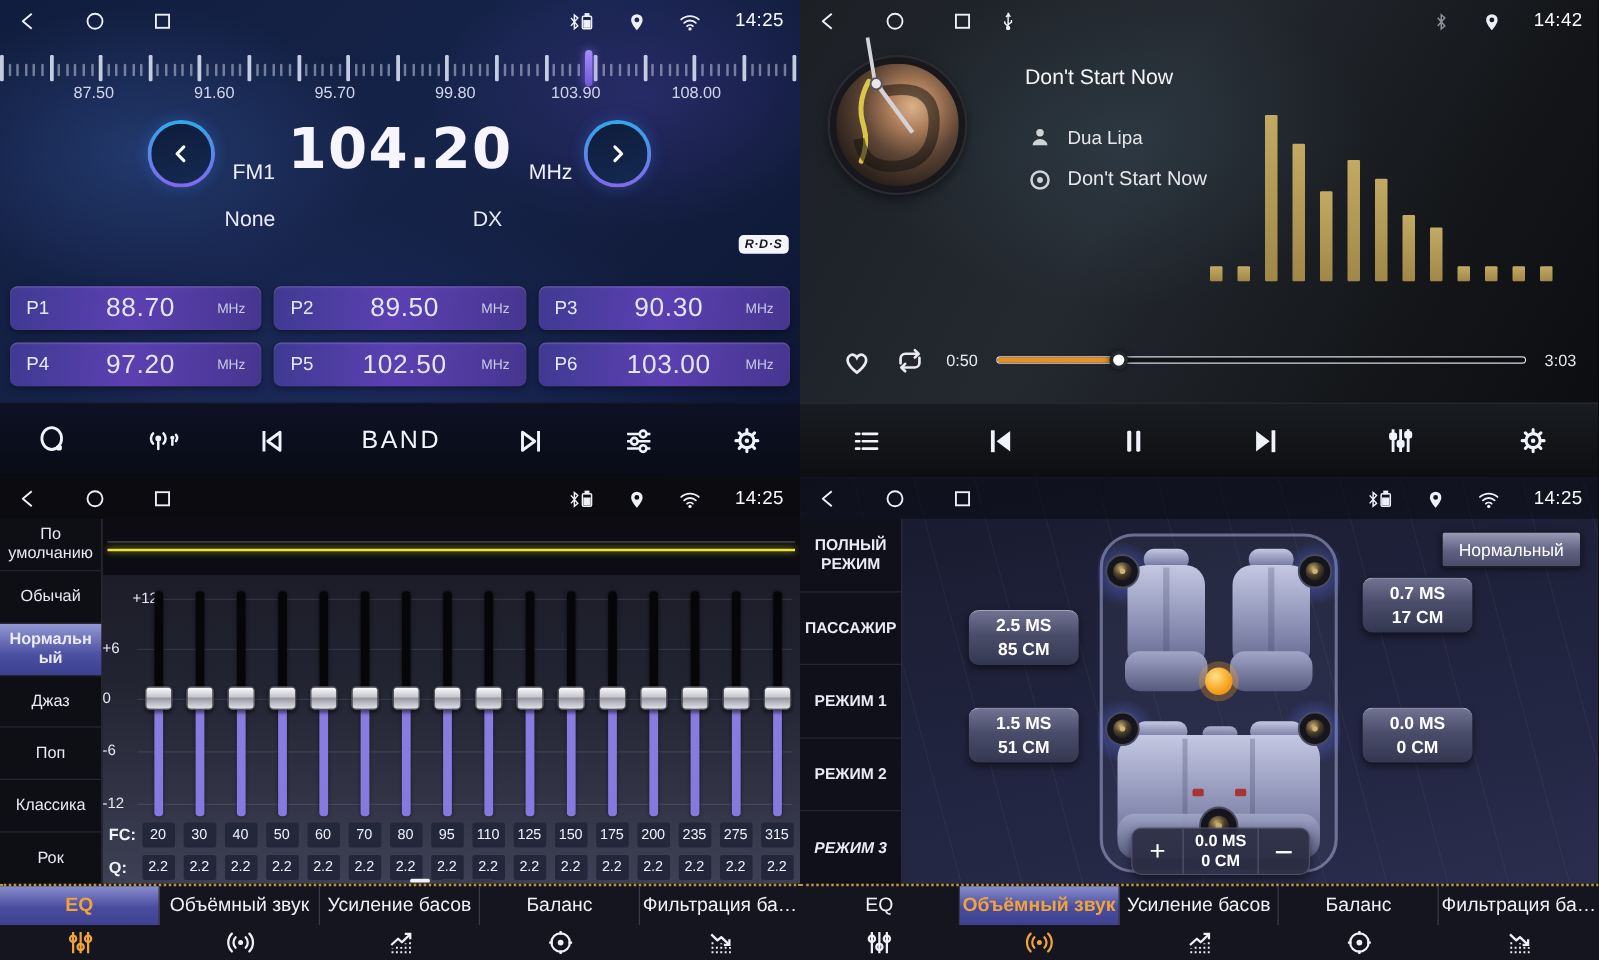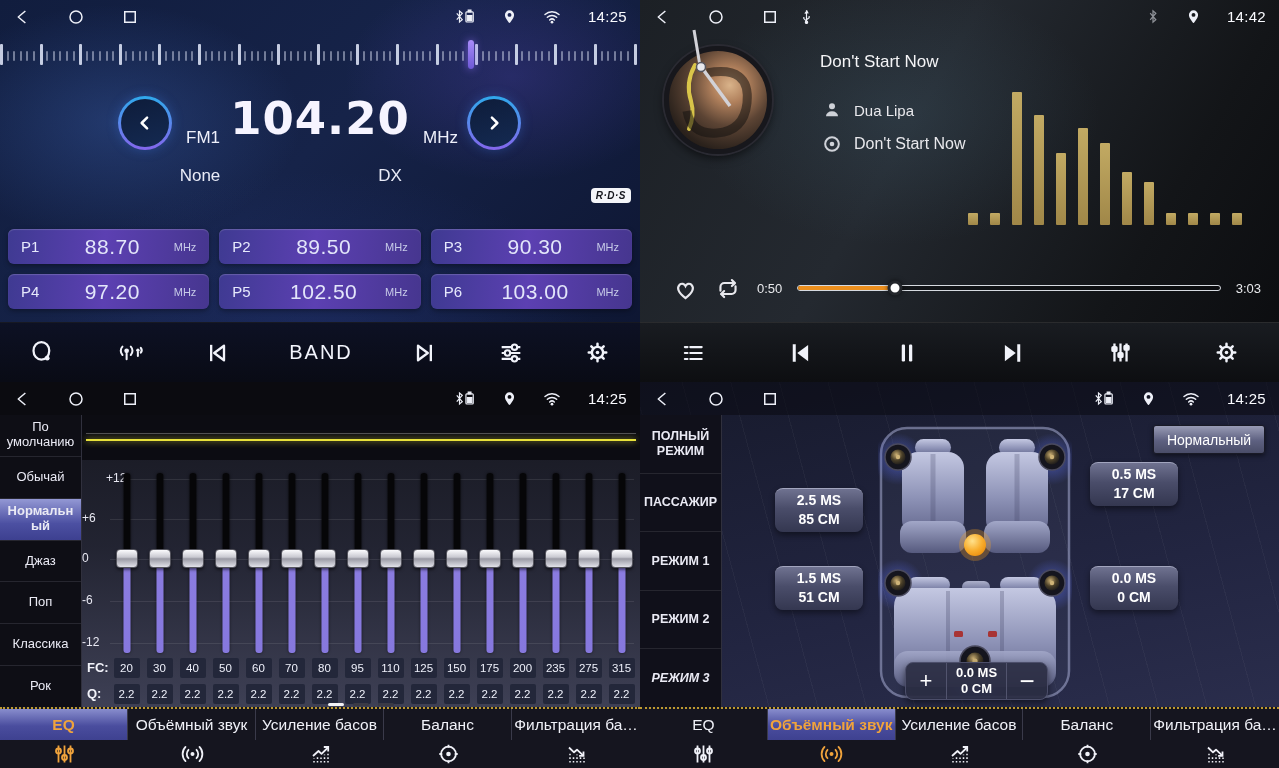--- a/index.html
+++ b/index.html
@@ -20,21 +20,21 @@
   #q-eq { left:0; top:382px; width:640px; height:386px; background:#131319; }
   #q-field { left:640px; top:382px; width:639px; height:386px;
     background:
       repeating-linear-gradient(75deg, transparent 0 46px, rgba(255,255,255,.035) 46px 47px),
       linear-gradient(168deg,#171a2c 0%,#222541 55%,#2d3050 100%); }
 
   
   .statusbar { position:absolute; left:0; top:0; right:0; height:33px; display:flex; align-items:center; padding:0 13px; z-index:5; }
   .sb-dark { background:#0b0b10; }
   .sb-left { display:flex; align-items:center; gap:36px; }
-  .sb-right { margin-left:auto; display:flex; align-items:center; gap:27px; }
+  .sb-right { margin-left:auto; display:flex; align-items:flex-end; gap:27px; }
   .sb-time { font-size:15px; color:#fafbff; letter-spacing:.3px; }
   .sb-ic { display:flex; color:#eef0f8; }
   .sb-ic svg { display:block; }
   .dim { opacity:.55; }
 
   
   .ticks { position:absolute; left:0; top:36px; width:640px; height:34px; }
   .tick { position:absolute; top:15px; width:2px; height:10px; background:#cfd6ea; opacity:.5; border-radius:1px; }
   .tick.tall { top:8px; height:21px; width:3px; opacity:.95; }
   .tuner-ind { position:absolute; top:4px; width:6px; height:29px; border-radius:3px;
@@ -273,20 +273,28 @@
         <div class="tick" style="left: 587.4px;"></div>
         <div class="tick tall" style="left: 594px;"></div>
         <div class="tick" style="left: 600.6px;"></div>
         <div class="tick" style="left: 607.2px;"></div>
         <div class="tick" style="left: 613.8px;"></div>
         <div class="tick" style="left: 620.4px;"></div>
         <div class="tick" style="left: 627px;"></div>
         <div class="tick tall" style="left: 633.6px;"></div>
         <div class="tuner-ind" style="left: 468.48px;"></div>
       </div>
+    <div class="scale-labels" id="radio-scale-labels">
+        <span class="scale-label" style="left: 75px;">87.50</span>
+        <span class="scale-label" style="left: 171.4px;">91.60</span>
+        <span class="scale-label" style="left: 267.8px;">95.70</span>
+        <span class="scale-label" style="left: 364.2px;">99.80</span>
+        <span class="scale-label" style="left: 460.6px;">103.90</span>
+        <span class="scale-label" style="left: 557px;">108.00</span>
+      </div>
     <div class="fm-main">
       <div class="chev-btn" style="left:118px; top:8px;">
         <svg width="20" height="20" viewBox="0 0 24 24">
             <path d="M14.5 5.5 L8 12 L14.5 18.5" fill="none" stroke="#fff" stroke-width="3" stroke-linecap="round" stroke-linejoin="round"></path>
           </svg>
       </div>
       <span class="band-lab" style="left:186px; top:40px;">FM1</span>
       <div class="freq-big" style="top:4px;">104.20</div>
       <span class="band-lab" style="left:423px; top:40px;">MHz</span>
       <div class="chev-btn" style="left:467px; top:8px;">
@@ -952,21 +960,21 @@
         <circle cx="97" cy="120" r="16" fill="rgba(255,165,30,.28)"></circle>
         <circle cx="97" cy="120" r="11" fill="url(#ballG)"></circle>
       </svg>
     </div>
 
     <div class="delay-chip" style="left:135px; top:80px;margin-top:26px;">
       <div>2.5 MS</div>
       <div>85 CM</div>
     </div>
     <div class="delay-chip" style="left:450px; top:80px;">
-      <div>0.5 MS</div>
+      <div>0.7 MS</div>
       <div>17 CM</div>
     </div>
     <div class="delay-chip" style="left:135px; top:184px;">
       <div>1.5 MS</div>
       <div>51 CM</div>
     </div>
     <div class="delay-chip" style="left:450px; top:184px;">
       <div>0.0 MS</div>
       <div>0 CM</div>
     </div>

